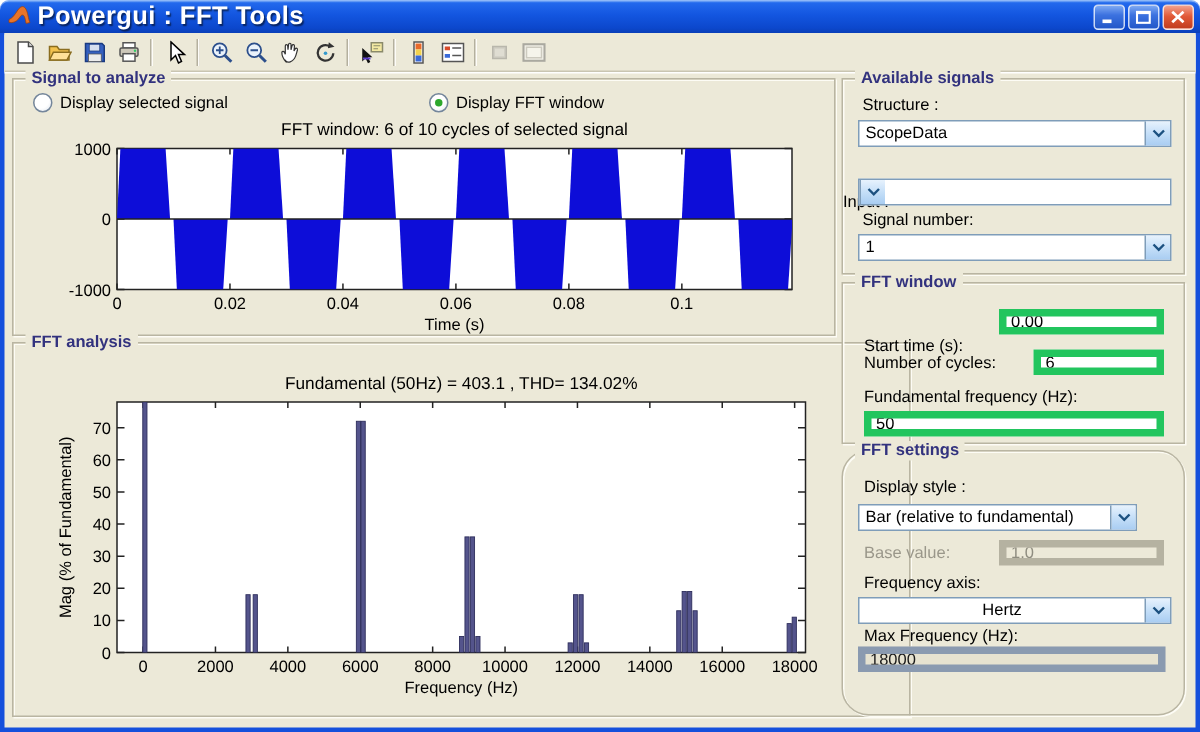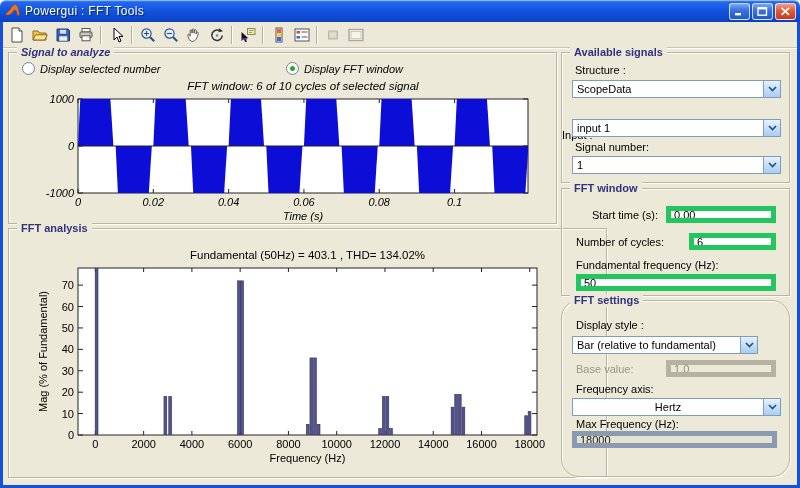--- a/index.html
+++ b/index.html
@@ -2,21 +2,21 @@
 <html><head>
 <meta charset="utf-8">
 <style>
   html,body{margin:0;padding:0;background:#fff;font-family:"Liberation Sans",sans-serif;}
   .window{width:800px;height:488px;position:relative;box-sizing:border-box;font-size:11px;color:#000;}
   
   .titlebar{height:22px;border-radius:6px 6px 0 0;position:relative;display:flex;align-items:center;
     background:linear-gradient(180deg,#5A9AF6 0%,#2268EC 10%,#1356E0 45%,#0C47CC 85%,#0A3FB8 100%);
     box-shadow:inset 0 1px 0 rgba(255,255,255,.35);}
   .app-icon{width:16px;height:16px;margin:0 4px 0 5px;display:inline-flex;}
-  .titletext{color:#fff;font-weight:normal;font-size:12px;letter-spacing:.3px;text-shadow:1px 1px 1px rgba(0,0,0,.55);}
+  .titletext{color:#fff;font-weight:bold;font-size:17px;letter-spacing:.3px;text-shadow:1px 1px 1px rgba(0,0,0,.55);}
   .winbtns{position:absolute;right:4px;top:3px;display:flex;gap:2px;}
   .wbtn{width:21px;height:17px;border:1px solid rgba(255,255,255,.75);border-radius:3px;display:flex;align-items:center;justify-content:center;box-sizing:border-box;
     background:linear-gradient(180deg,#7DA8F2 0%,#3C72E0 40%,#2257C8 100%);}
   .wbtn.close{background:linear-gradient(180deg,#F0A08C 0%,#E25A38 45%,#C13C1F 100%);}
   
   .bodywrap{height:466px;box-sizing:border-box;border-left:3px solid #1550DC;border-right:3px solid #1550DC;border-bottom:3px solid #1550DC;background:#ece9d8;position:relative;}
   .toolbar{height:25px;display:flex;align-items:center;padding-left:2px;background:#ece9d8;border-bottom:1px solid #c9c5b2;box-shadow:0 1px 0 #fff;}
   .tbtn{width:23px;height:21px;display:flex;align-items:center;justify-content:center;}
   .tbtn svg{width:16px;height:16px;}
   .tsep{width:1px;height:18px;background:#b4b09e;border-right:1px solid #fdfcf8;margin:0 3px;}
@@ -175,25 +175,25 @@
       <span class="tbtn disabled">
           <svg viewBox="0 0 16 16">
             <rect x="1" y="2.5" width="14" height="11" fill="#fff" stroke="#6a6a6a" stroke-width="1.4"></rect>
             <rect x="3" y="4.5" width="10" height="7" fill="none" stroke="#b0ac9c"></rect>
           </svg>
         </span>
     </div>
 
     <div class="content">
 
-      <div class="group" style="left:5px;top:4px;width:549px;height:172px;font-style:italic;">
+      <div class="group" style="left:5px;top:4px;width:549px;height:172px;">
         <span class="group-label">Signal to analyze</span>
         <div class="radio-row" style="left:13px;top:9px;">
           <span class="radio"></span>
-          <span>Display selected number</span>
+          <span>Display selected signal</span>
         </div>
         <div class="radio-row" style="left:277px;top:9px;">
           <span class="radio sel"></span>
           <span>Display FFT window</span>
         </div>
         <svg id="chart-time" width="547" height="148" style="position:absolute;left:0;top:22px;">
             <clipPath id="clipT">
               <rect x="69" y="24" width="450" height="94"></rect>
             </clipPath>
             <rect x="69" y="24" width="450" height="94" fill="#ffffff" stroke="none"></rect>
@@ -340,41 +340,40 @@
         <div class="combo" style="left:10px;top:27px;width:209px;">
           <span class="combo-text">ScopeData</span>
           <span class="combo-btn">
               <svg width="9" height="6" viewBox="0 0 9 6">
                 <path d="M1 1l3.5 3.5L8 1" fill="none" stroke="#1c5180" stroke-width="1.6"></path>
               </svg>
             </span>
         </div>
         <span class="flabel" style="left:0;top:51px;margin-top:25px;">Input :</span>
         <div class="combo" style="left:10px;top:66px;width:209px;">
-          <span class="combo-text">input 1</span>
           <span class="combo-btn">
               <svg width="9" height="6" viewBox="0 0 9 6">
                 <path d="M1 1l3.5 3.5L8 1" fill="none" stroke="#1c5180" stroke-width="1.6"></path>
               </svg>
             </span>
         </div>
         <span class="flabel" style="left:13px;top:88px;">Signal number:</span>
         <div class="combo" style="left:10px;top:103px;width:209px;">
           <span class="combo-text">1</span>
           <span class="combo-btn">
               <svg width="9" height="6" viewBox="0 0 9 6">
                 <path d="M1 1l3.5 3.5L8 1" fill="none" stroke="#1c5180" stroke-width="1.6"></path>
               </svg>
             </span>
         </div>
       </div>
 
       <div class="group" style="left:558px;top:140px;width:229px;height:108px;">
         <span class="group-label">FFT window</span>
-        <span class="flabel" style="left:14px;top:20px;margin-left:16px;">Start time (s):</span>
+        <span class="flabel" style="left:14px;top:36px;">Start time (s):</span>
         <input class="xpinput" style="left: 104px; top: 17px; width: 110px;" value="0.00">
         <span class="flabel" style="left:14px;top:47px;">Number of cycles:</span>
         <input class="xpinput" style="left: 127px; top: 44px; width: 87px;" value="6">
         <span class="flabel" style="left:14px;top:70px;">Fundamental frequency (Hz):</span>
         <input class="xpinput" style="left: 14px; top: 85px; width: 200px;" value="50">
       </div>
 
       <div class="group" style="left:558px;top:252px;width:229px;height:177px;border-radius:18px;">
         <span class="group-label">FFT settings</span>
         <span class="flabel" style="left:14px;top:18px;">Display style :</span>

